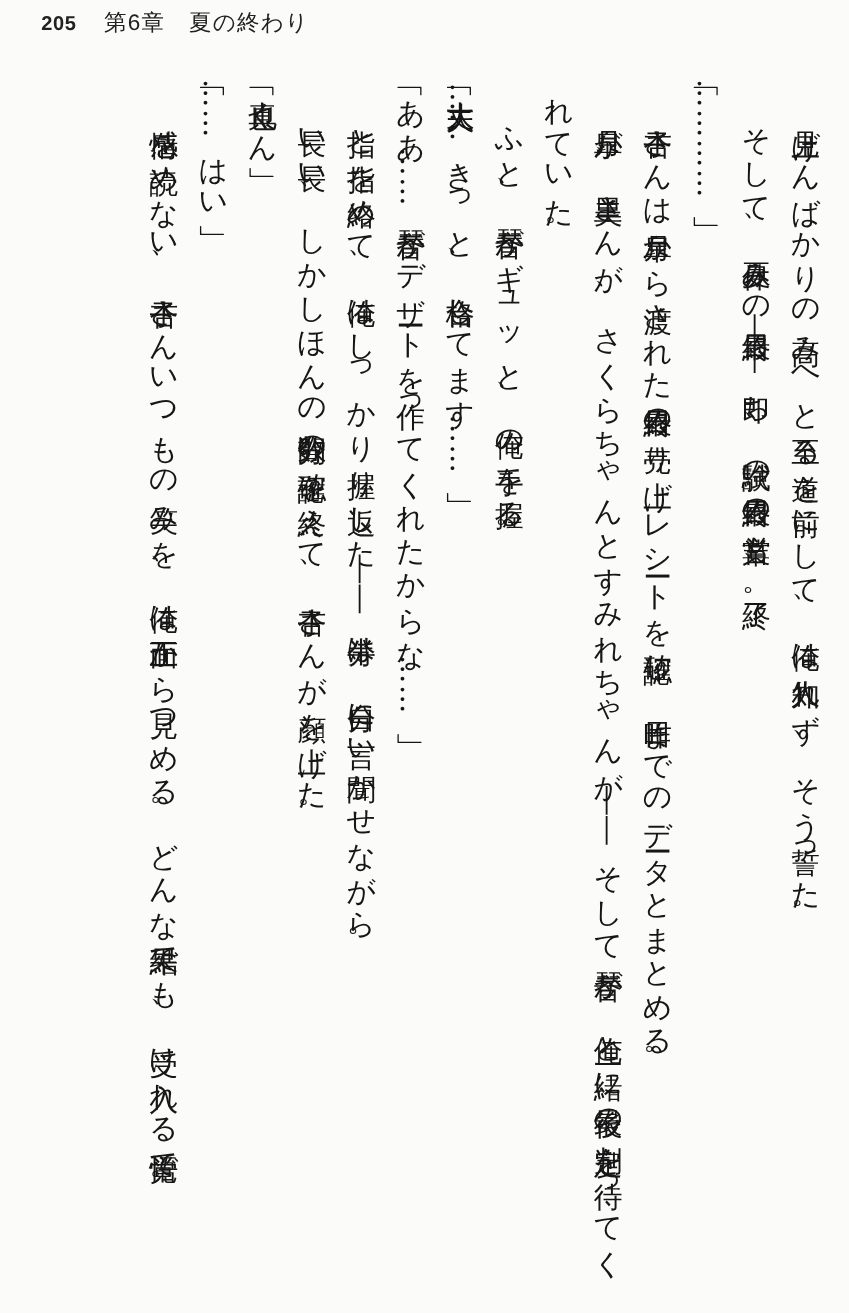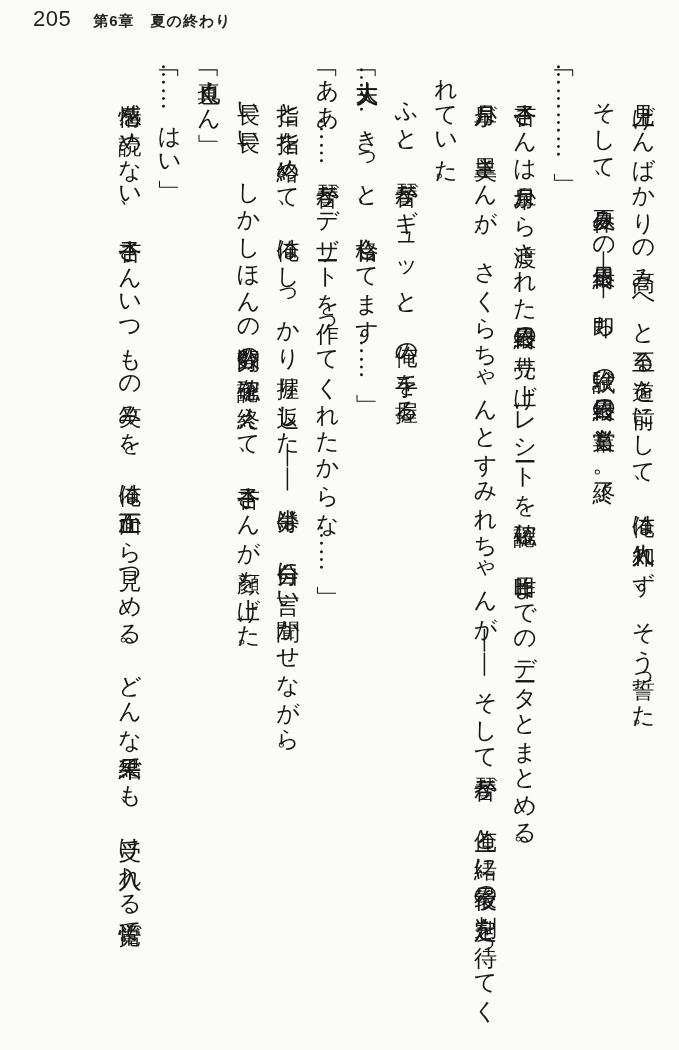--- a/index.html
+++ b/index.html
@@ -21,27 +21,27 @@
     position: absolute;
     top: 6px;
     left: 33px;
     display: flex;
     align-items: baseline;
     gap: 22px;
     font-family: "Liberation Sans", "DejaVu Sans", sans-serif;
     color: #222;
   }
   .page-number {
-    font-size: 22px;
-    font-weight: 400;
+    font-size: 16px;
+    font-weight: 700;
     letter-spacing: 0.5px;
   }
   .chapter-title {
-    font-size: 15px;
-    font-weight: 700;
+    font-size: 18px;
+    font-weight: 400;
     letter-spacing: 1px;
   }
   .body-text {
     position: absolute;
     top: 62px;
     right: 16px;
     width: 640px;
     height: 966px;
     writing-mode: vertical-rl;
     text-orientation: mixed;

